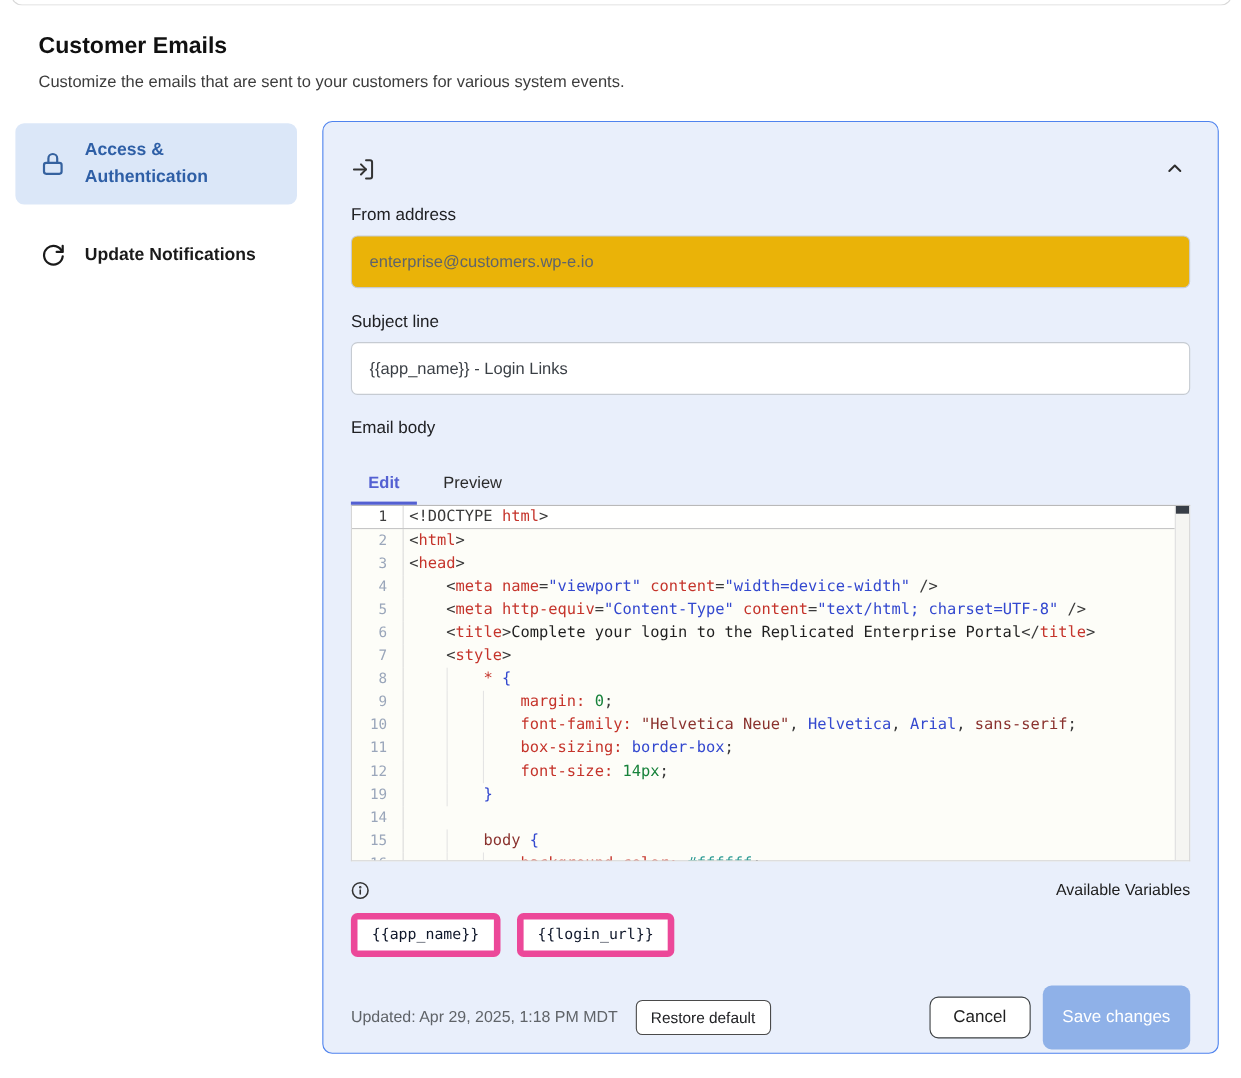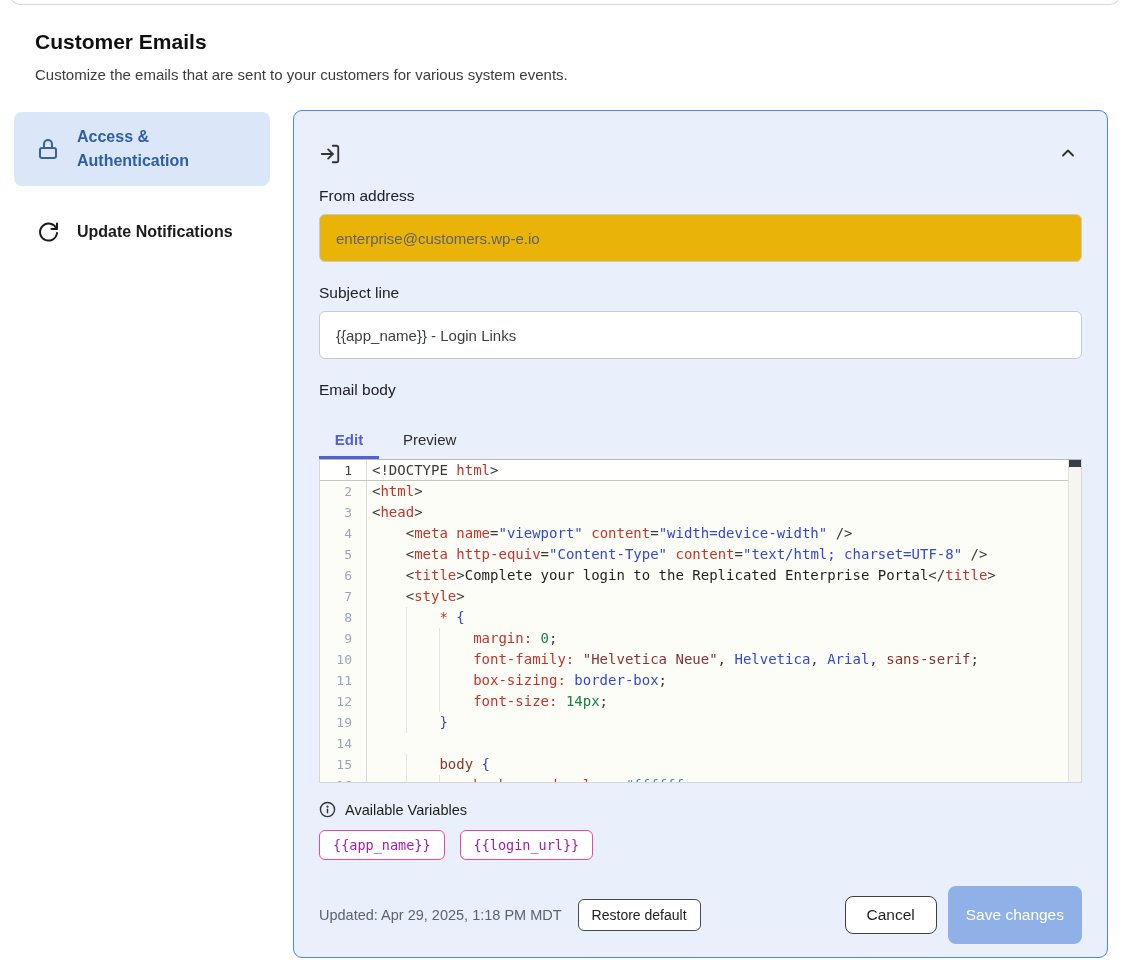--- a/index.html
+++ b/index.html
@@ -57,25 +57,25 @@
     border-right:1px solid #dadada; font-size:13px; }
   .code-row.active .gutter { color:#3d3d3d; }
   .code-content { position:relative; padding-left:5px; flex:1; }
   .guide { position:absolute; top:0; bottom:0; width:1px; background:#e4e4e4; }
   .tk-pl { color:#3a3a3a; } .tk-rd { color:#c5342b; } .tk-bl { color:#3348cf; }
   .tk-gr { color:#17823b; } .tk-mr { color:#8a322e; } .tk-tl { color:#2f9c95; } .tk-tx { color:#1f1f1f; }
   .vscroll { position:absolute; top:0; right:0; bottom:0; width:13px; background:#f5f5f2; border-left:1px solid #e0e0e0; }
   .vthumb { position:absolute; top:0; left:0; width:100%; height:7px; background:#383e47; cursor:grab; }
 
   
-  .vars-head { display:flex; align-items:center; gap:9px; margin-top:18px; }
+  .vars-head { display:flex; align-items:center; gap:9px; margin-top:18px;justify-content:space-between; }
   .vars-label { font-size:14.5px; color:#1d1d1d; }
   .chips { display:flex; gap:15px; margin-top:12px; }
-  .chip { font-family:"DejaVu Sans Mono", monospace; font-size:13.5px; color:#a21caf; background:#fff;
-    border:1px solid #ec4899; border-radius:6px; padding:6px 13px; cursor:pointer; }
+  .chip { font-family:"DejaVu Sans Mono", monospace; font-size:13.5px; color:#0f172a; background:#fff;
+    border:6px solid #ec4899; border-radius:6px; padding:6px 13px; cursor:pointer; }
 
   
   .card-footer { display:flex; align-items:center; margin-top:26px;justify-content:flex-end; }
   .updated { font-size:14.5px; color:#5f6368; }
   .btn { font-family:"Liberation Sans", sans-serif; cursor:pointer; }
   .btn-restore { margin-left:16px; font-size:14px; color:#202124; background:#fff;
     border:1px solid #4a4a4a; border-radius:6px; padding:7px 13px; }
   .btn-cancel { margin-left:auto; font-size:15.5px; color:#1f1f1f; background:#fff;
     border:1px solid #3c4043; border-radius:8px; padding:9px 21px; }
   .btn-save { margin-left:11px; font-size:15.5px; color:#ffffff; background:#8fb1e8;

